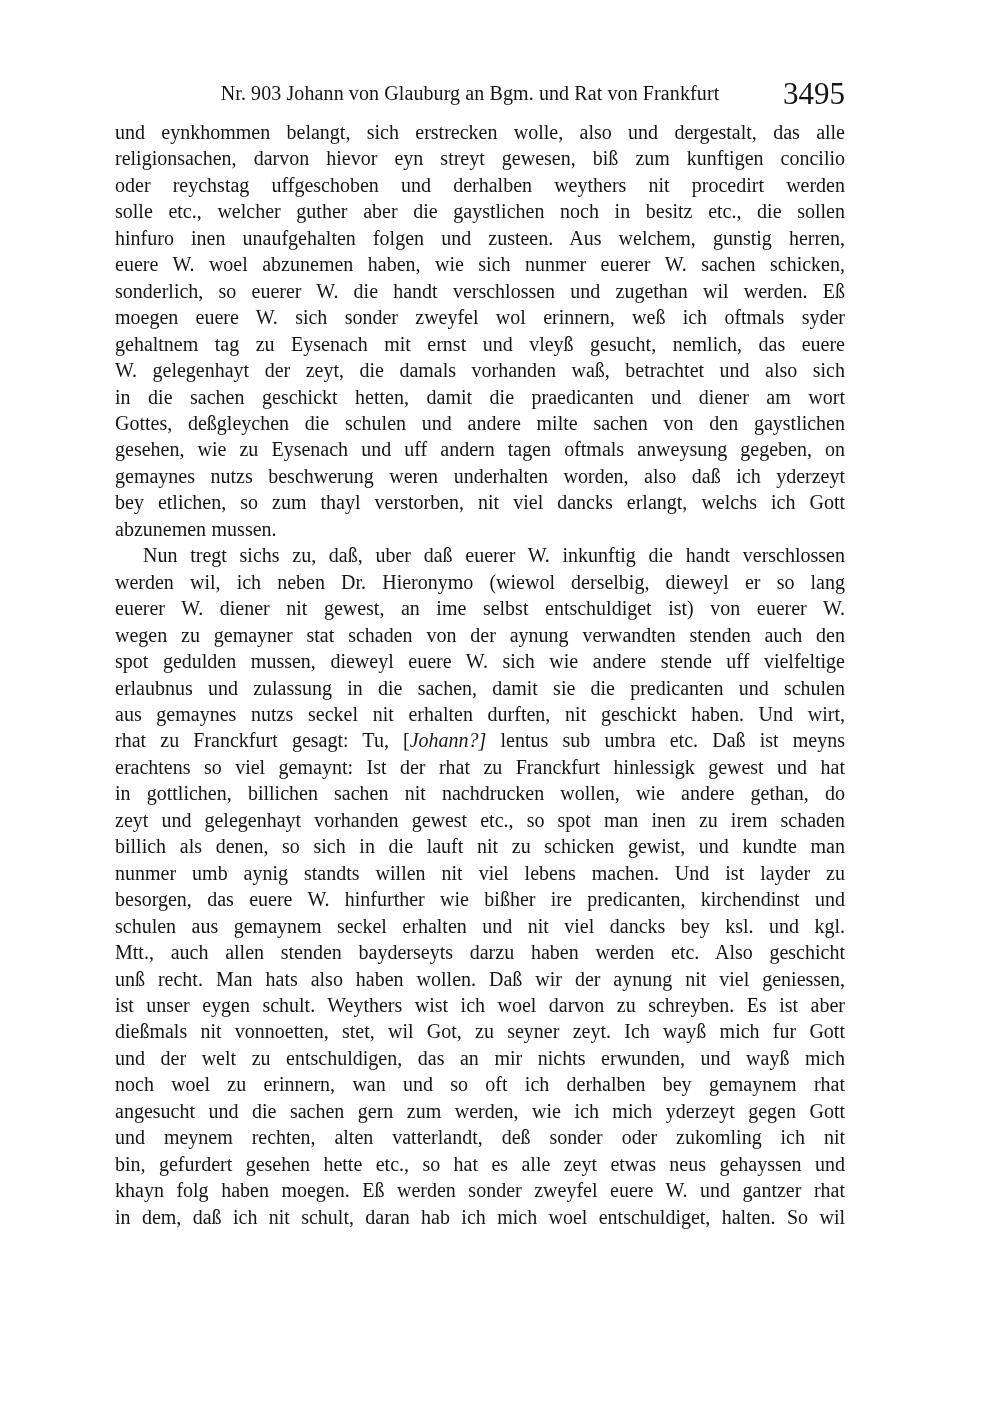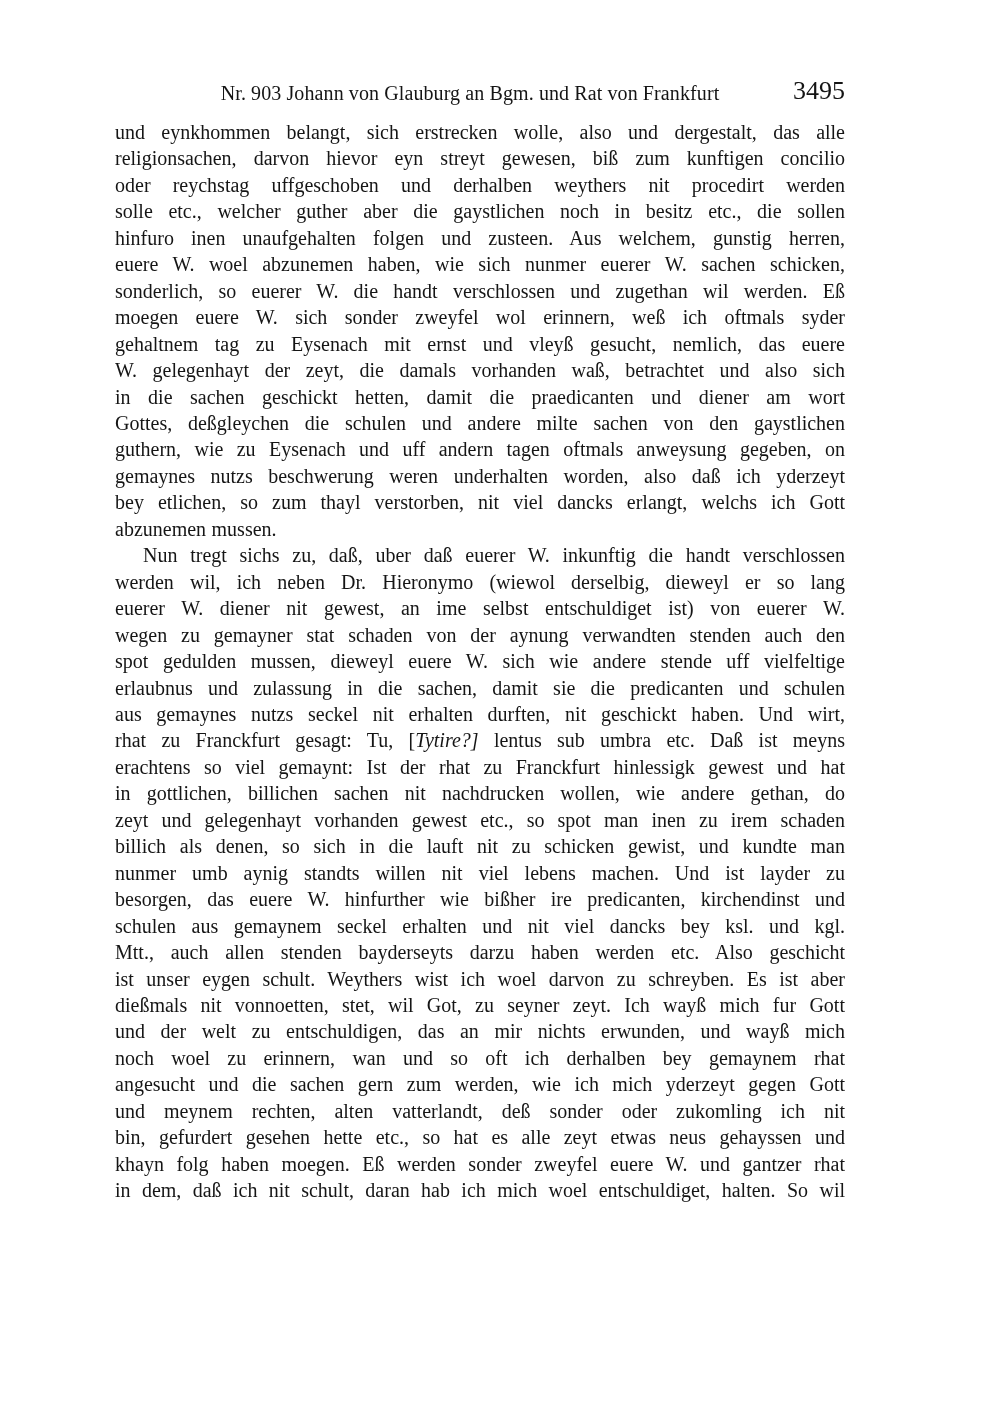--- a/index.html
+++ b/index.html
@@ -26,21 +26,21 @@
     top: 2px;
     text-align: center;
     font-size: 20px;
     letter-spacing: 0.1px;
     white-space: nowrap;
   }
   .page-number {
     position: absolute;
     right: 0;
     top: -4px;
-    font-size: 26px;
+    font-size: 31px;
   }
   .text-block {
     position: absolute;
     left: 95px;
     top: 119px;
     width: 750px;
     font-size: 20px;
   }
   .line {
     line-height: 26.45px;
@@ -71,40 +71,41 @@
       <div class="line">oder reychstag uffgeschoben und derhalben weythers nit procedirt werden</div>
       <div class="line">solle etc., welcher guther aber die gaystlichen noch in besitz etc., die sollen</div>
       <div class="line">hinfuro inen unaufgehalten folgen und zusteen. Aus welchem, gunstig herren,</div>
       <div class="line">euere W. woel abzunemen haben, wie sich nunmer euerer W. sachen schicken,</div>
       <div class="line">sonderlich, so euerer W. die handt verschlossen und zugethan wil werden. Eß</div>
       <div class="line">moegen euere W. sich sonder zweyfel wol erinnern, weß ich oftmals syder</div>
       <div class="line">gehaltnem tag zu Eysenach mit ernst und vleyß gesucht, nemlich, das euere</div>
       <div class="line">W. gelegenhayt der zeyt, die damals vorhanden waß, betrachtet und also sich</div>
       <div class="line">in die sachen geschickt hetten, damit die praedicanten und diener am wort</div>
       <div class="line">Gottes, deßgleychen die schulen und andere milte sachen von den gaystlichen</div>
-      <div class="line">guthern, wie zu Eysenach und uff andern tagen oftmals anweysung gegeben, on</div>
+      <div class="line">gesehen, wie zu Eysenach und uff andern tagen oftmals anweysung gegeben, on</div>
       <div class="line">gemaynes nutzs beschwerung weren underhalten worden, also daß ich yderzeyt</div>
       <div class="line">bey etlichen, so zum thayl verstorben, nit viel dancks erlangt, welchs ich Gott</div>
       <div class="line flush">abzunemen mussen.</div>
       <div class="line indent">Nun tregt sichs zu, daß, uber daß euerer W. inkunftig die handt verschlossen</div>
       <div class="line">werden wil, ich neben Dr. Hieronymo (wiewol derselbig, dieweyl er so lang</div>
       <div class="line">euerer W. diener nit gewest, an ime selbst entschuldiget ist) von euerer W.</div>
       <div class="line">wegen zu gemayner stat schaden von der aynung verwandten stenden auch den</div>
       <div class="line">spot gedulden mussen, dieweyl euere W. sich wie andere stende uff vielfeltige</div>
       <div class="line">erlaubnus und zulassung in die sachen, damit sie die predicanten und schulen</div>
       <div class="line">aus gemaynes nutzs seckel nit erhalten durften, nit geschickt haben. Und wirt,</div>
-      <div class="line">rhat zu Franckfurt gesagt: Tu, [<i>Tytire?]</i> lentus sub umbra etc. Daß ist meyns</div>
+      <div class="line">rhat zu Franckfurt gesagt: Tu, [<i>Johann?]</i> lentus sub umbra etc. Daß ist meyns</div>
       <div class="line">erachtens so viel gemaynt: Ist der rhat zu Franckfurt hinlessigk gewest und hat</div>
       <div class="line">in gottlichen, billichen sachen nit nachdrucken wollen, wie andere gethan, do</div>
       <div class="line">zeyt und gelegenhayt vorhanden gewest etc., so spot man inen zu irem schaden</div>
       <div class="line">billich als denen, so sich in die lauft nit zu schicken gewist, und kundte man</div>
       <div class="line">nunmer umb aynig standts willen nit viel lebens machen. Und ist layder zu</div>
       <div class="line">besorgen, das euere W. hinfurther wie bißher ire predicanten, kirchendinst und</div>
       <div class="line">schulen aus gemaynem seckel erhalten und nit viel dancks bey ksl. und kgl.</div>
       <div class="line">Mtt., auch allen stenden bayderseyts darzu haben werden etc. Also geschicht</div>
+      <div class="line">unß recht. Man hats also haben wollen. Daß wir der aynung nit viel geniessen,</div>
       <div class="line">ist unser eygen schult. Weythers wist ich woel darvon zu schreyben. Es ist aber</div>
       <div class="line">dießmals nit vonnoetten, stet, wil Got, zu seyner zeyt. Ich wayß mich fur Gott</div>
       <div class="line">und der welt zu entschuldigen, das an mir nichts erwunden, und wayß mich</div>
       <div class="line">noch woel zu erinnern, wan und so oft ich derhalben bey gemaynem rhat</div>
       <div class="line">angesucht und die sachen gern zum werden, wie ich mich yderzeyt gegen Gott</div>
       <div class="line">und meynem rechten, alten vatterlandt, deß sonder oder zukomling ich nit</div>
       <div class="line">bin, gefurdert gesehen hette etc., so hat es alle zeyt etwas neus gehayssen und</div>
       <div class="line">khayn folg haben moegen. Eß werden sonder zweyfel euere W. und gantzer rhat</div>
       <div class="line">in dem, daß ich nit schult, daran hab ich mich woel entschuldiget, halten. So wil</div>
     </div>

